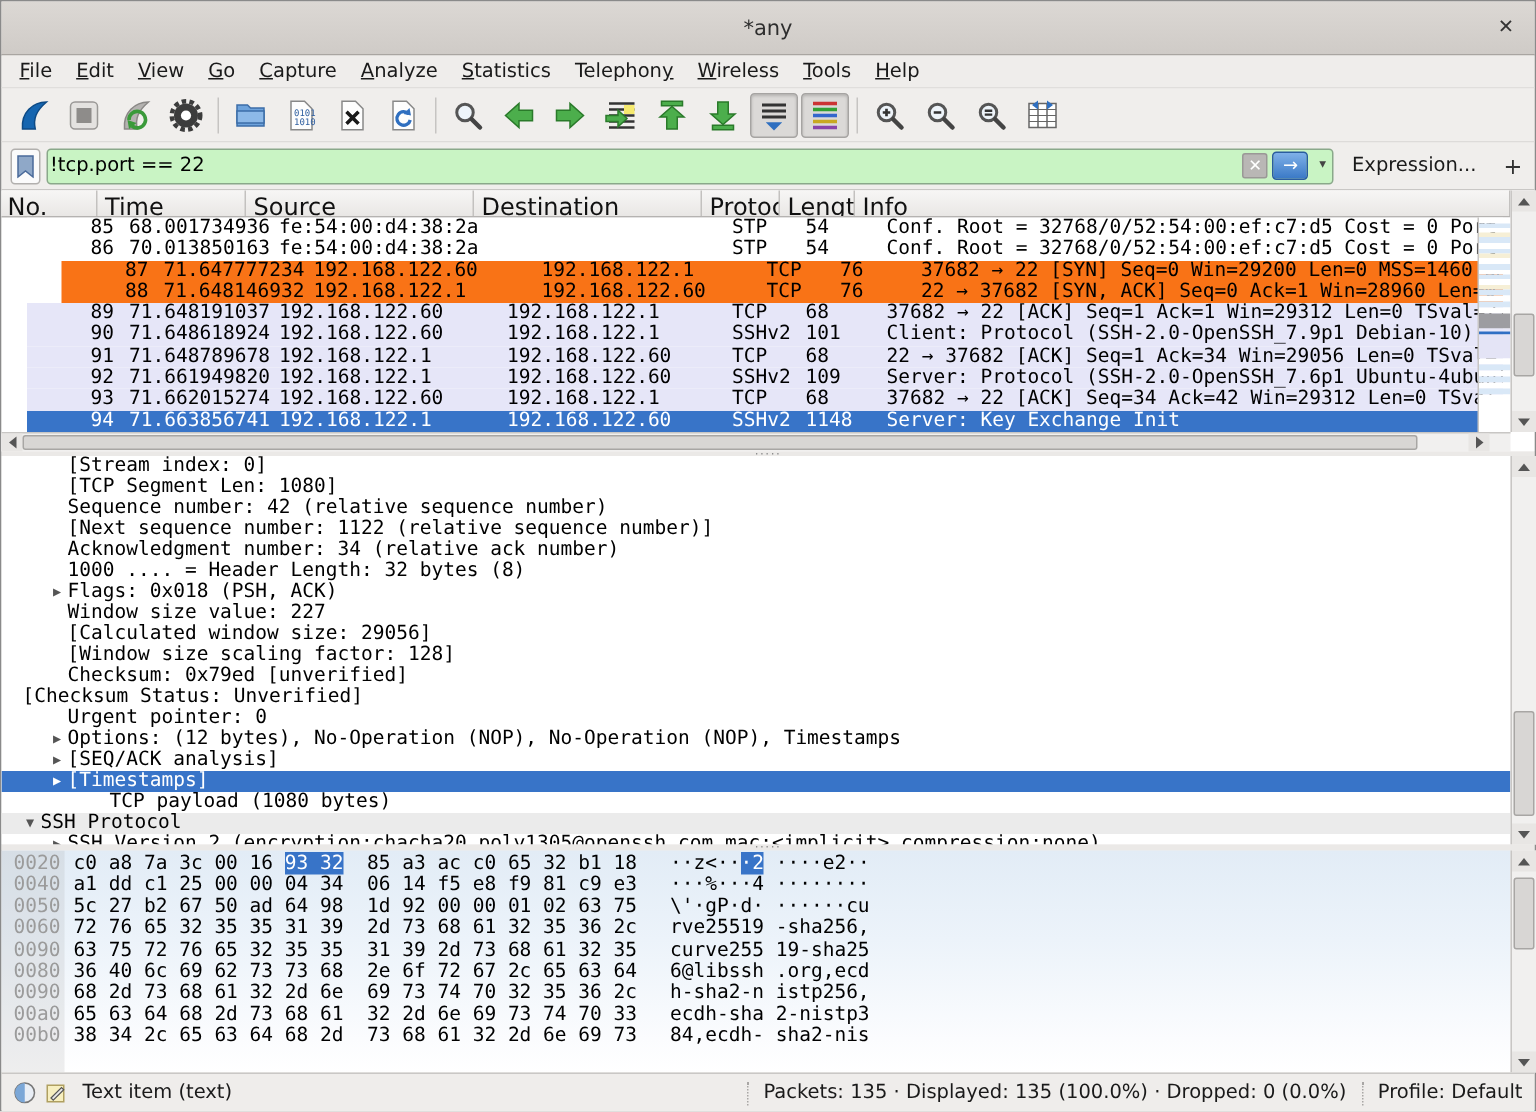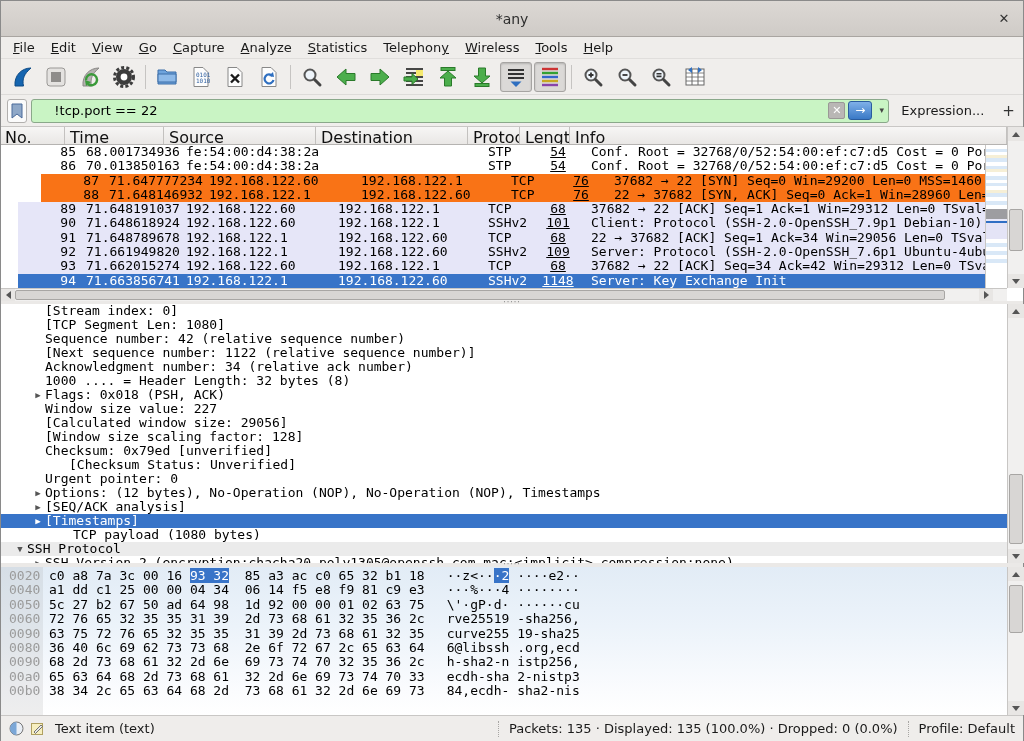--- a/index.html
+++ b/index.html
@@ -30,21 +30,21 @@
   .tb-sep { width:1px; height:24px; background:#c6c4c2; margin:0 4px; }
 
   
   #filterbar { position:absolute; left:0; top:94px; width:1022px; height:32px; background:#f0eeec;
     display:flex; align-items:center; padding:0 6px; border-bottom:1px solid #c9c7c5; }
   #bookmark-btn { width:24px; height:24px; background:#fbfbfb; border:1px solid #b2b0ae; border-radius:3px;
     display:flex; align-items:center; justify-content:center; margin-right:4px; }
   #filter-field { flex:0 0 858px; height:24px; background:#c9f4c4; border:1px solid #8aa88a; border-radius:3px;
     display:flex; align-items:center; position:relative; }
   #filter-input { flex:1; height:20px; border:none; outline:none; background:transparent;
-    font-family:"DejaVu Sans","Liberation Sans",sans-serif; font-size:13px; color:#000; padding-left:22px; }
+    font-family:"DejaVu Sans","Liberation Sans",sans-serif; font-size:13px; color:#000; padding-left:1px; }
   #filter-clear { width:17px; height:17px; background:#b9b7b5; border:1px solid #9a9896; border-radius:2px;
     color:#fff; font-size:11px; line-height:15px; text-align:center; margin-right:3px; }
   #filter-apply { width:24px; height:19px; background:linear-gradient(180deg,#7fb0e8,#3a79c6); border:1px solid #2a5c9e;
     border-radius:3px; color:#fff; font-size:12px; line-height:17px; text-align:center; margin-right:3px; }
   #filter-caret { width:13px; height:19px; color:#444; font-size:9px; line-height:19px; text-align:center; }
   #expression-label { margin-left:12px; color:#1a1a1a; }
   #filter-add { margin-left:16px; width:20px; text-align:center; color:#333; font-size:15px; }
 
   
   #packetlist { position:absolute; left:0; top:126px; width:1022px; height:174px; background:#fff; }
@@ -57,21 +57,21 @@
   .pkt-row { display:flex; height:14.3px; line-height:14.3px; white-space:nowrap; color:#000; }
   .pkt-row.stp { background:#ffffff; }
   .pkt-row.gray { background:#f97316;margin-left:23px; }
   .pkt-row.lav { background:#e6e6f8; }
   .pkt-row.sel { background:#3874c8; color:#fff; }
   .c-no { width:64px; text-align:right; padding-right:6px; flex:none; }
   .c-time { width:99px; padding-left:4px; flex:none; overflow:hidden; }
   .c-src { width:152px; padding-left:5px; flex:none; overflow:hidden; }
   .c-dst { width:152px; padding-left:5px; flex:none; overflow:hidden; }
   .c-proto { width:52px; padding-left:3px; flex:none; overflow:hidden; }
-  .c-len { width:50px; text-align:center; padding-right:8px; flex:none;text-decoration:underline; }
+  .c-len { width:50px; text-align:left; padding-right:8px; flex:none; }
   .c-info { flex:1; padding-left:4px; overflow:hidden; }
   #pl-bracket { position:absolute; left:6px; top:179px; width:5px; height:101px;
     border-left:1px solid #666; border-top:1px solid #666; border-bottom:1px solid #666; pointer-events:none; }
   #pl-minimap { position:absolute; left:984px; top:18px; width:22px; height:143px; border-left:1px solid #c8c6c4; }
   .mm-seg { width:100%; }
 
   
   .vscroll { position:absolute; width:17px; background:#f1f0ef; border-left:1px solid #c8c6c4; }
   .vs-btn { position:absolute; left:0; width:16px; height:14px; background:#e8e6e4; display:flex;
     align-items:center; justify-content:center; }
@@ -502,21 +502,21 @@
         <span>[Calculated window size: 29056]</span>
       </div>
       <div class="det-line" style="padding-left: 30px;">
         <span class="det-arrow"></span>
         <span>[Window size scaling factor: 128]</span>
       </div>
       <div class="det-line" style="padding-left: 30px;">
         <span class="det-arrow"></span>
         <span>Checksum: 0x79ed [unverified]</span>
       </div>
-      <div class="det-line" style="padding-left: 30px; gap: 24px;">
+      <div class="det-line" style="">
         <span class="det-arrow"></span>
         <span>[Checksum Status: Unverified]</span>
       </div>
       <div class="det-line" style="padding-left: 30px;">
         <span class="det-arrow"></span>
         <span>Urgent pointer: 0</span>
       </div>
       <div class="det-line" style="padding-left: 30px;">
         <span class="det-arrow">▶</span>
         <span>Options: (12 bytes), No-Operation (NOP), No-Operation (NOP), Timestamps</span>

